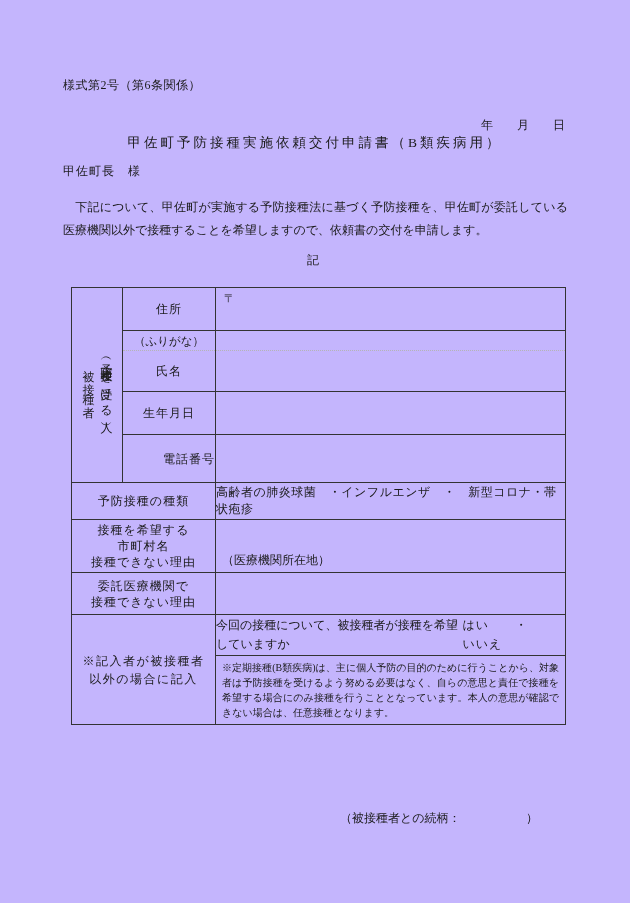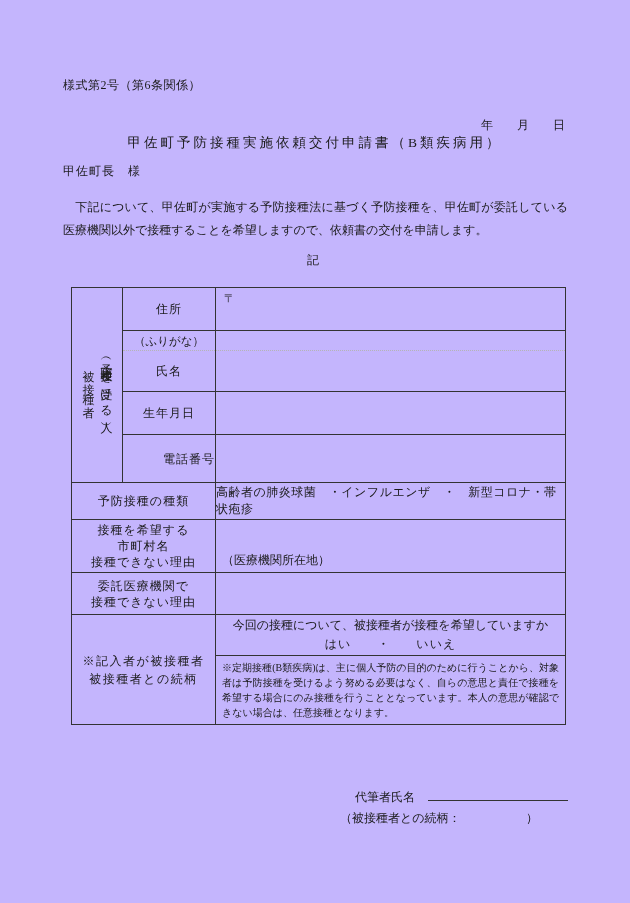--- a/index.html
+++ b/index.html
@@ -49,21 +49,21 @@
   td.center-val{text-align:left;letter-spacing:.5px;}
 
   .vert-cell{vertical-align:middle;}
   .vert-wrap{display:flex;flex-direction:row;justify-content:center;align-items:center;height:188px;gap:1px;}
   .vt{writing-mode:vertical-rl;text-orientation:mixed;display:block;}
   .vt.main{letter-spacing:12px;}
   .vt.sub{letter-spacing:2px;}
 
   .proxy-label-line{line-height:18px;letter-spacing:1.5px;}
   td.proxy-value{vertical-align:top;padding:0;}
-  .q-box{height:40px;border-bottom:1px solid #333;display:flex;flex-direction:column;justify-content:center;align-items:center;line-height:19px;}
+  .q-box{height:40px;border-bottom:1px solid #333;display:flex;flex-direction:row;justify-content:center;align-items:center;line-height:19px;}
   .q-answers{letter-spacing:1px;}
   .note-box{font-size:10px;line-height:15px;padding:4px 6px 0 6px;text-align:justify;color:#1a1a1a;}
 
   .footer-note{position:absolute;left:73px;top:733px;width:494px;line-height:22px;padding-left:14px;text-indent:-14px;text-align:justify;}
   .proxy-name-line{position:absolute;left:355px;top:787px;}
   .uline{display:inline-block;width:140px;height:13px;border-bottom:1px solid #333;margin-left:10px;vertical-align:baseline;}
   .relation-line{position:absolute;left:340px;top:810px;width:198px;display:flex;justify-content:space-between;}
 </style>
 </head>
 <body>
@@ -129,37 +129,33 @@
       <tr class="r-reason">
         <td class="label" colspan="2">
           <div>委託医療機関で</div>
           <div>接種できない理由</div>
         </td>
         <td class="value"></td>
       </tr>
       <tr class="r-proxy">
         <td class="label" colspan="2">
           <div class="proxy-label-line">※記入者が被接種者</div>
-          <div class="proxy-label-line">被接種者との続柄</div>
+          <div class="proxy-label-line">以外の場合に記入</div>
         </td>
         <td class="proxy-value">
           <div class="q-box">
             <div class="q-line">今回の接種について、被接種者が接種を希望していますか</div>
             <div class="q-answers">はい　　・　　いいえ</div>
           </div>
           <div class="note-box">※定期接種(B類疾病)は、主に個人予防の目的のために行うことから、対象者は予防接種を受けるよう努める必要はなく、自らの意思と責任で接種を希望する場合にのみ接種を行うこととなっています。本人の意思が確認できない場合は、任意接種となります。</div>
         </td>
       </tr>
     </tbody>
   </table>
 
 
-  <div class="proxy-name-line">
-    <span>代筆者氏名</span>
-    <span class="uline"></span>
-  </div>
 
   <div class="relation-line">
     <span>（被接種者との続柄：</span>
     <span>）</span>
   </div>
 
 </div>
 
 </body></html>

